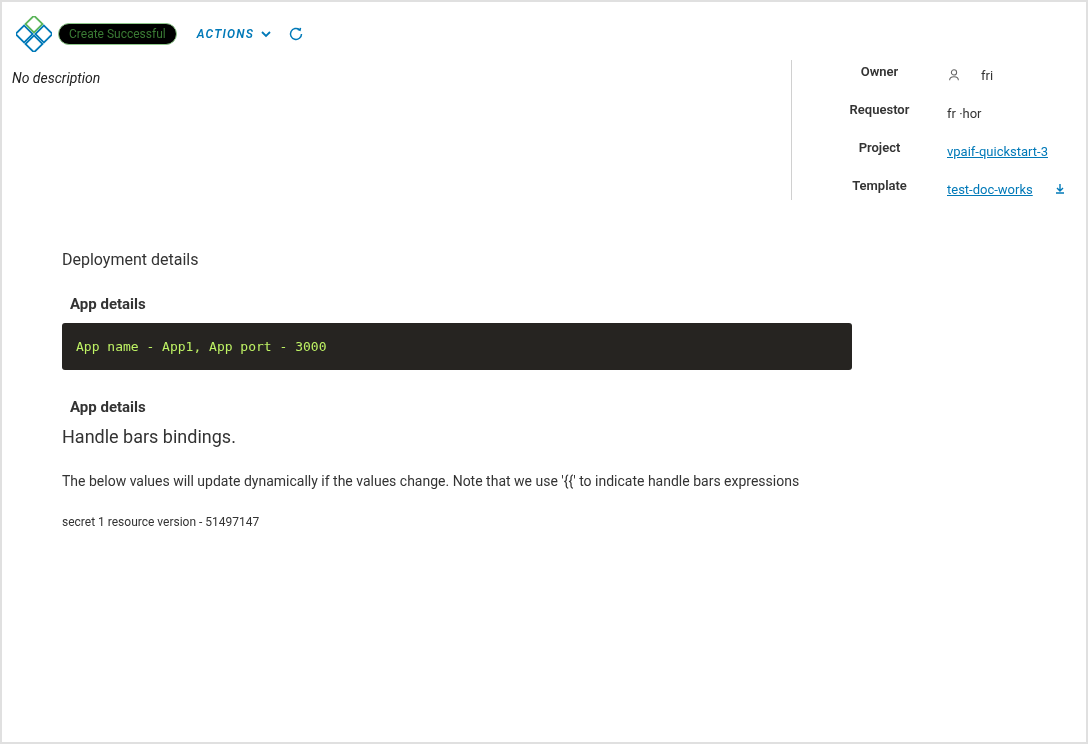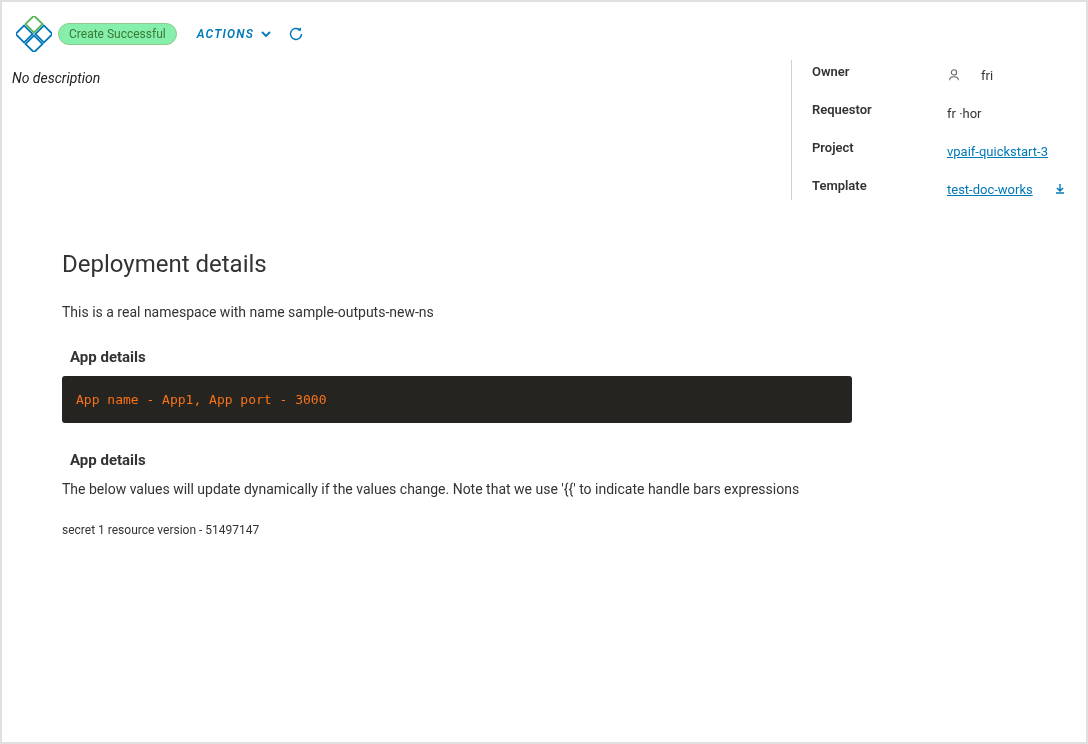--- a/index.html
+++ b/index.html
@@ -35,21 +35,21 @@
     }
     .page-title {
       font-size: 32px;
       font-weight: 400;
       color: #333;
       margin-right: 4px;
       letter-spacing: -0.5px;
     }
     .status-badge {
       border: 1px solid #8fc98b;
-      background: #86efac;
+      background: #000000;
       color: #3a7a34;
       font-size: 12px;
       padding: 3px 10px;
       border-radius: 12px;
       font-weight: 400;
       margin-right: 14px;
     }
     .actions-button {
       color: #0079b8;
       font-size: 12px;
@@ -96,20 +96,21 @@
       margin-left: auto;
     }
     .meta-table {
       display: grid;
       grid-template-columns: 135px 1fr;
       row-gap: 16px;
       column-gap: 0;
       font-size: 13px;
       min-width: 260px;
       padding-top: 4px;
+      text-align: center;
     }
     .meta-label {
       font-weight: 600;
       color: #333;
     }
     .meta-value {
       color: #333;
       display: inline-flex;
       align-items: center;
       gap: 20px;
@@ -147,40 +148,40 @@
       border-bottom: 3px solid transparent;
     }
     .tab.active {
       color: #0079b8;
       border-bottom-color: #0079b8;
     }
     .content {
       padding: 30px 60px 30px 60px;
     }
     .section-title {
-      font-size: 24px;
+      font-size: 16px;
       font-weight: 400;
       color: #333;
       margin-bottom: 26px;
     }
     .para {
       font-size: 14px;
       color: #333;
       margin-bottom: 28px;
     }
     .sub-heading {
       font-size: 15px;
       font-weight: 700;
       color: #333;
       margin-bottom: 10px;
       margin-left: 8px;
     }
     .code-block {
       background: #262421;
-      color: #f97316;
+      color: #bef264;
       font-family: "Menlo", "Consolas", monospace;
       font-size: 13px;
       padding: 16px 14px;
       border-radius: 3px;
       margin-bottom: 28px;
       width: 790px;
     }
     .h2-title {
       font-size: 18px;
       font-weight: 400;
@@ -255,23 +256,23 @@
             <path d="M7 2 L7 9 M4 6 L7 9 L10 6 M3 11 L11 11" fill="none" stroke="#0079b8" stroke-width="1.4"></path>
           </svg>
         </div>
       </div>
     </div>
   </div>
 
 
   <div class="content">
     <h2 class="section-title">Deployment details</h2>
-    <p class="para">This is a real namespace with name sample-outputs-new-ns</p>
 
     <div class="sub-heading">App details</div>
     <div class="code-block">App name - App1, App port - 3000</div>
 
     <div class="sub-heading">App details</div>
 
+    <h3 class="h2-title">Handle bars bindings.</h3>
     <p class="para2">The below values will update dynamically if the values change. Note that we use '{{' to indicate handle bars expressions</p>
     <p class="para3">secret 1 resource version - 51497147</p>
   </div>
 </div>
 
 </body></html>

